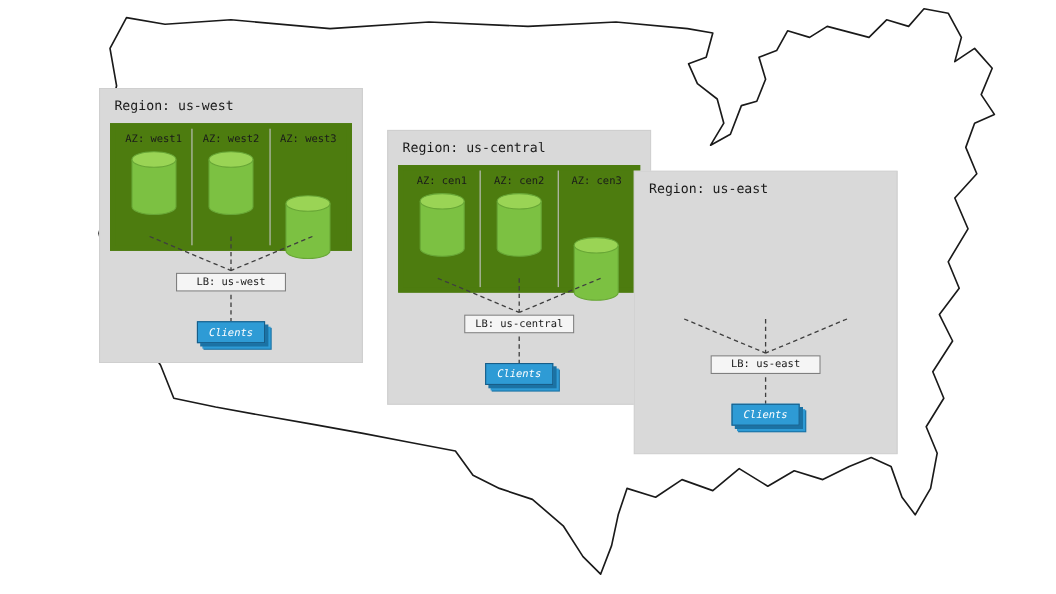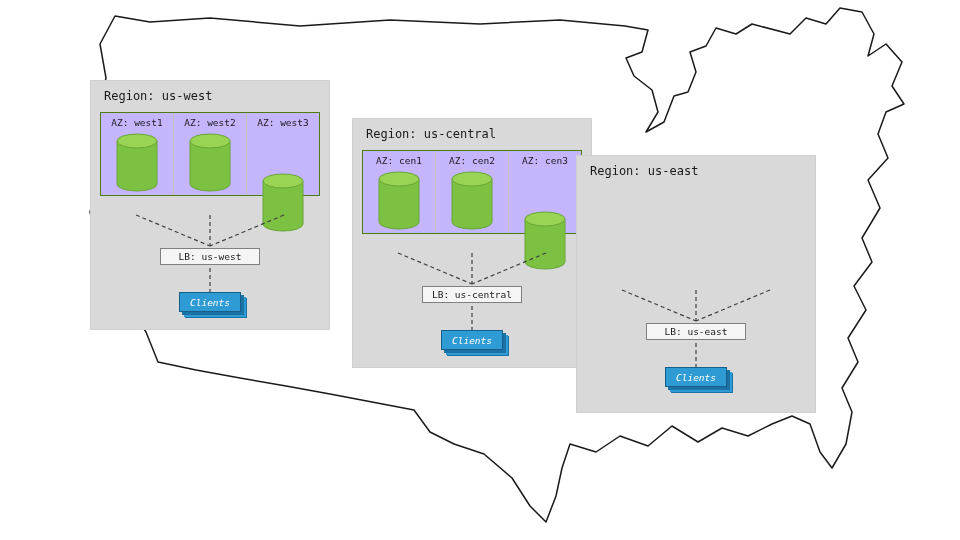--- a/index.html
+++ b/index.html
@@ -14,22 +14,22 @@
   .region {
     position:absolute; width:240px; height:250px;
     background:#d9d9d9; z-index:1;
     box-shadow:0 0 0 1px #cfcfcf inset;
   }
   .region-title {
     position:absolute; left:14px; top:9px;
     font-size:12px; white-space:nowrap;
   }
   .az-panel {
-    position:absolute; left:10px; top:32px; width:220px; height:84px;
-    background:#c4b5fd; border:1px solid #4d7c0f;
+    position:absolute; left:10px; top:32px; width:220px; height:116px;
+    background:#4d7c0f; border:5px solid #4d7c0f;
     display:flex; box-sizing:border-box;
   }
   .az-col {
     flex:1 1 0; display:flex; flex-direction:column; align-items:center;
     padding-top:4px; box-sizing:border-box; border-right:1px solid #c3c3c3;
     min-width:0;
   }
   .az-col:last-child { border-right:none;gap:40px; }
   .az-label { font-size:9.5px; margin-bottom:3px; white-space:nowrap; }
   .cyl { width:44px; height:64px; flex:0 0 auto; }

